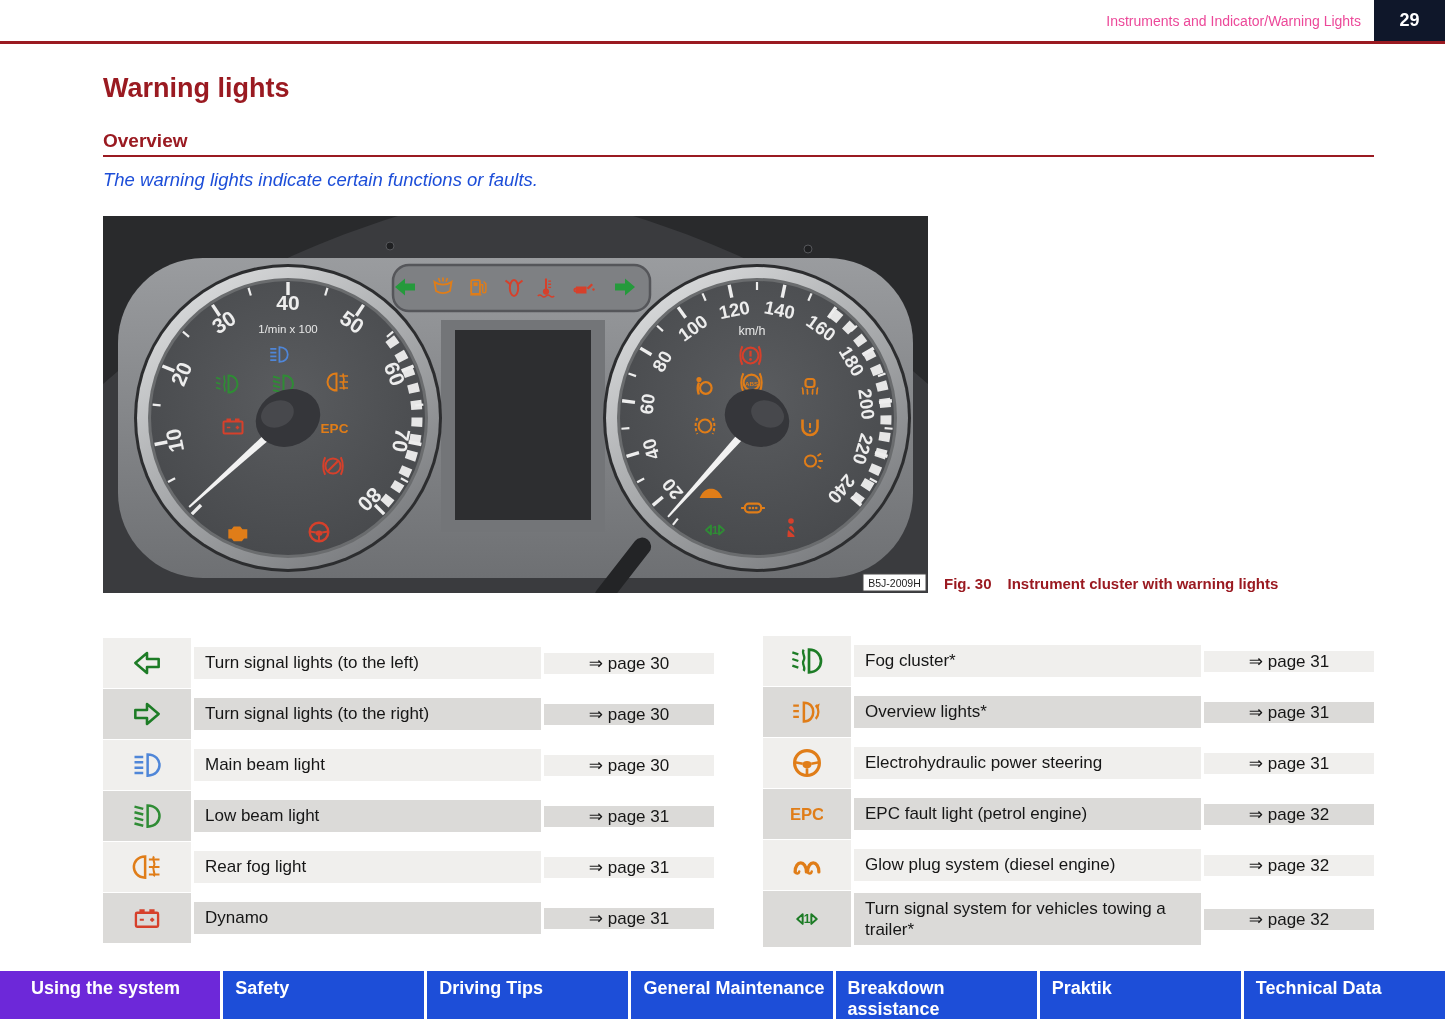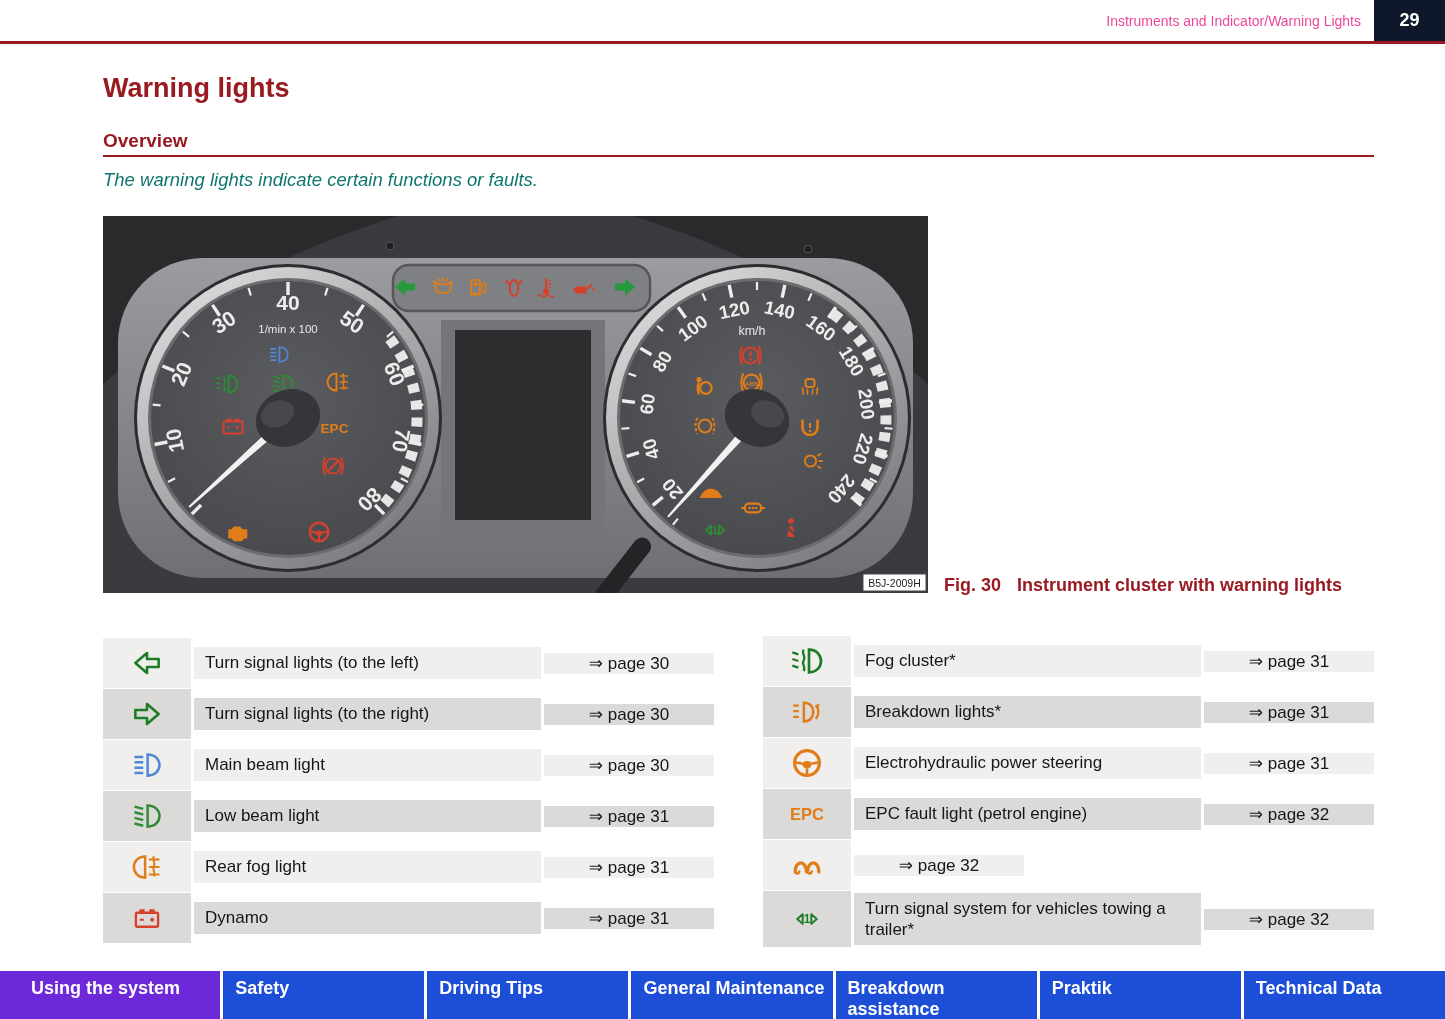--- a/index.html
+++ b/index.html
@@ -10,25 +10,25 @@
   
   .chapter-title { position:absolute; top:13px; right:84px; font-size:14px; font-weight:normal; color:#ec4899; }
   .page-num-box { position:absolute; top:0; right:0; width:71px; height:41px; background:#0f172a;
     color:#fff; font-weight:bold; font-size:18px; display:flex; align-items:center; justify-content:center; }
   .header-rule { position:absolute; top:41px; left:0; width:1445px; height:3px; background:#9a1a21; }
 
   
   .page-title { position:absolute; left:103px; top:73px; font-size:27px; font-weight:bold; color:#9a1a21; }
   .section-heading { position:absolute; left:103px; top:130px; font-size:19px; font-weight:bold; color:#9a1a21; }
   .section-rule { position:absolute; left:103px; top:155px; width:1271px; height:2px; background:#9a1a21; }
-  .intro { position:absolute; left:103px; top:169px; font-size:18.5px; font-style:italic; color:#0f766e; }
+  .intro { position:absolute; left:103px; top:169px; font-size:18.5px; font-style:italic; color:#1d4ed8; }
 
   
   .figure { position:absolute; left:103px; top:216px; width:825px; height:377px; }
-  .fig-caption { position:absolute; left:944px; top:575px; font-size:18px; font-weight:bold; color:#9a1a21; }
+  .fig-caption { position:absolute; left:944px; top:575px; font-size:15px; font-weight:bold; color:#9a1a21; }
   .fig-caption .fig-label { margin-right:16px; }
   .dial-num { fill:#ededed; font-weight:bold; font-family:"Liberation Sans",sans-serif; }
   .dial-unit { fill:#e8e8e8; font-family:"Liberation Sans",sans-serif; }
   .img-code { font-size:10.5px; fill:#222; font-family:"Liberation Sans",sans-serif; }
 
   
   .ic-green { color:#2f8c35; } .ic-green2 { color:#259a3c; }
   .ic-orange { color:#e07d18; } .ic-red { color:#d6402b; }
   .ic-blue { color:#4f86d8; } .ic-dgreen { color:#1d7c26; }
 
@@ -435,21 +435,21 @@
         </div>
       <div class="cell cell-label">Fog cluster*</div>
       <div class="cell cell-ref">⇒ page 31</div>
     </div>
     <div class="wl-row dark">
       <div class="cell cell-icon">
           <svg viewBox="0 0 24 24" width="36" height="30" class="ic-orange">
             <use href="#sym-cornering"></use>
           </svg>
         </div>
-      <div class="cell cell-label">Breakdown lights*</div>
+      <div class="cell cell-label">Overview lights*</div>
       <div class="cell cell-ref">⇒ page 31</div>
     </div>
     <div class="wl-row">
       <div class="cell cell-icon">
           <svg viewBox="0 0 24 24" width="32" height="32" class="ic-orange">
             <use href="#sym-steering"></use>
           </svg>
         </div>
       <div class="cell cell-label">Electrohydraulic power steering</div>
       <div class="cell cell-ref">⇒ page 31</div>
@@ -462,20 +462,21 @@
         </div>
       <div class="cell cell-label">EPC fault light (petrol engine)</div>
       <div class="cell cell-ref">⇒ page 32</div>
     </div>
     <div class="wl-row">
       <div class="cell cell-icon">
           <svg viewBox="0 0 24 24" width="38" height="30" class="ic-orange">
             <use href="#sym-glow"></use>
           </svg>
         </div>
+      <div class="cell cell-label">Glow plug system (diesel engine)</div>
       <div class="cell cell-ref">⇒ page 32</div>
     </div>
     <div class="wl-row dark tall">
       <div class="cell cell-icon">
           <svg viewBox="0 0 24 24" width="36" height="26" class="ic-dgreen">
             <use href="#sym-trailer"></use>
           </svg>
         </div>
       <div class="cell cell-label">Turn signal system for vehicles towing a trailer*</div>
       <div class="cell cell-ref">⇒ page 32</div>

